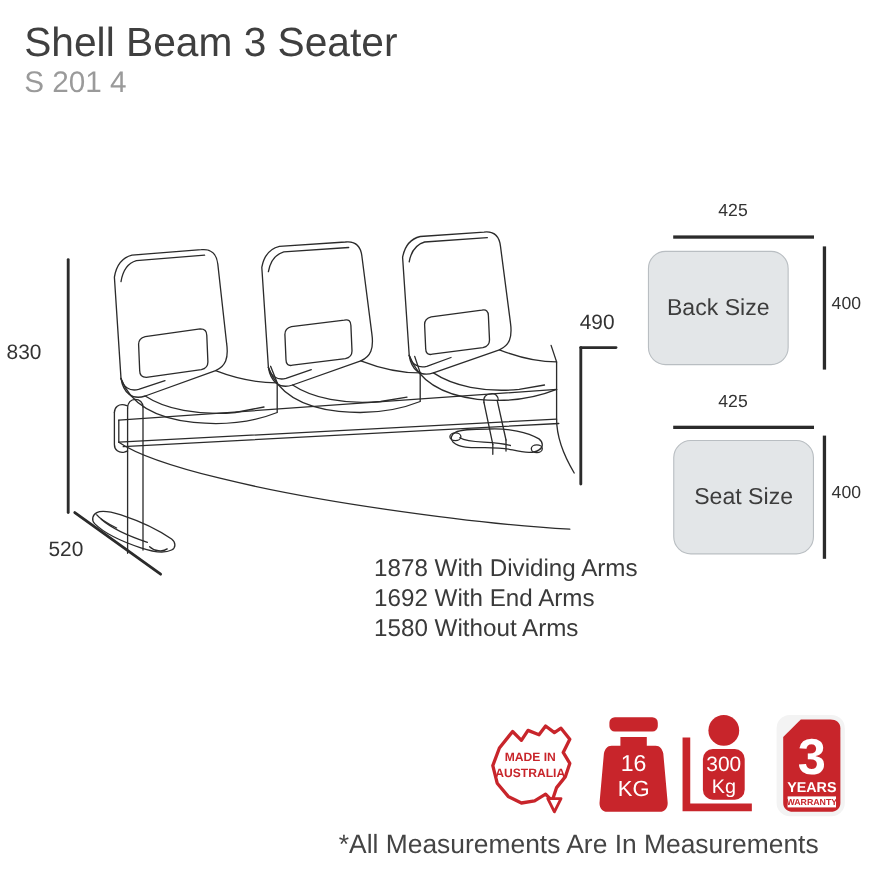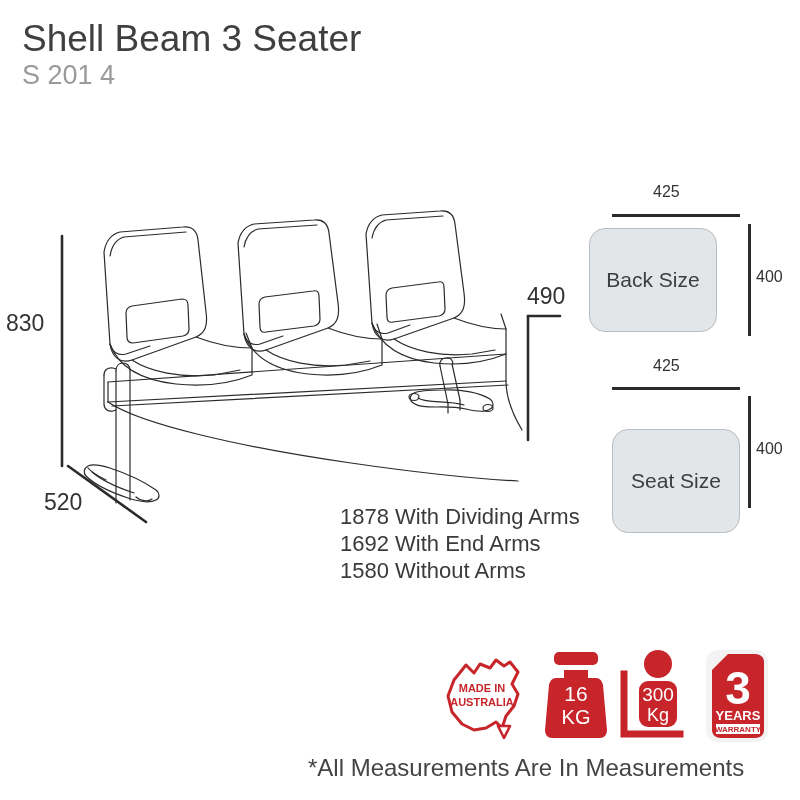--- a/index.html
+++ b/index.html
@@ -23,41 +23,41 @@
     position:absolute;left:22px;top:60px;
     font-size:27px;font-weight:400;color:#9a9a9a;
     white-space:nowrap;
   }
 
   
   #drawing{position:absolute;left:0;top:0;width:800px;height:800px;}
 
   
   .dimlabel{
-    position:absolute;font-size:23px;color:#333;white-space:nowrap;
+    position:absolute;font-size:19px;color:#333;white-space:nowrap;
   }
   .lbl-830{left:6px;top:310px;text-align:center;}
   .lbl-520{left:44px;top:489px;}
   .lbl-490{left:527px;top:283px;}
 
   
   .sizebox{
     position:absolute;
     background:#e3e6e8;
     border:1px solid #b9bec2;
     border-radius:16px;
     box-sizing:border-box;
   }
   .sizebox-label{
     position:absolute;width:100%;text-align:center;
     top:50%;transform:translateY(-50%);
     font-size:21px;color:#3d3d3d;
   }
   .box-back{left:589px;top:228px;width:128px;height:104px;}
-  .box-seat{left:612px;top:400px;width:128px;height:104px;margin-top:29px;}
+  .box-seat{left:612px;top:400px;width:128px;height:104px;}
 
   .dimnum{
     position:absolute;font-size:16px;color:#333;white-space:nowrap;
   }
   .w-back{left:653px;top:183px;}
   .w-seat{left:653px;top:357px;}
   .h-back{left:756px;top:268px;}
   .h-seat{left:756px;top:440px;}
 
   .rule-h{position:absolute;height:3px;background:#2b2b2b;}

